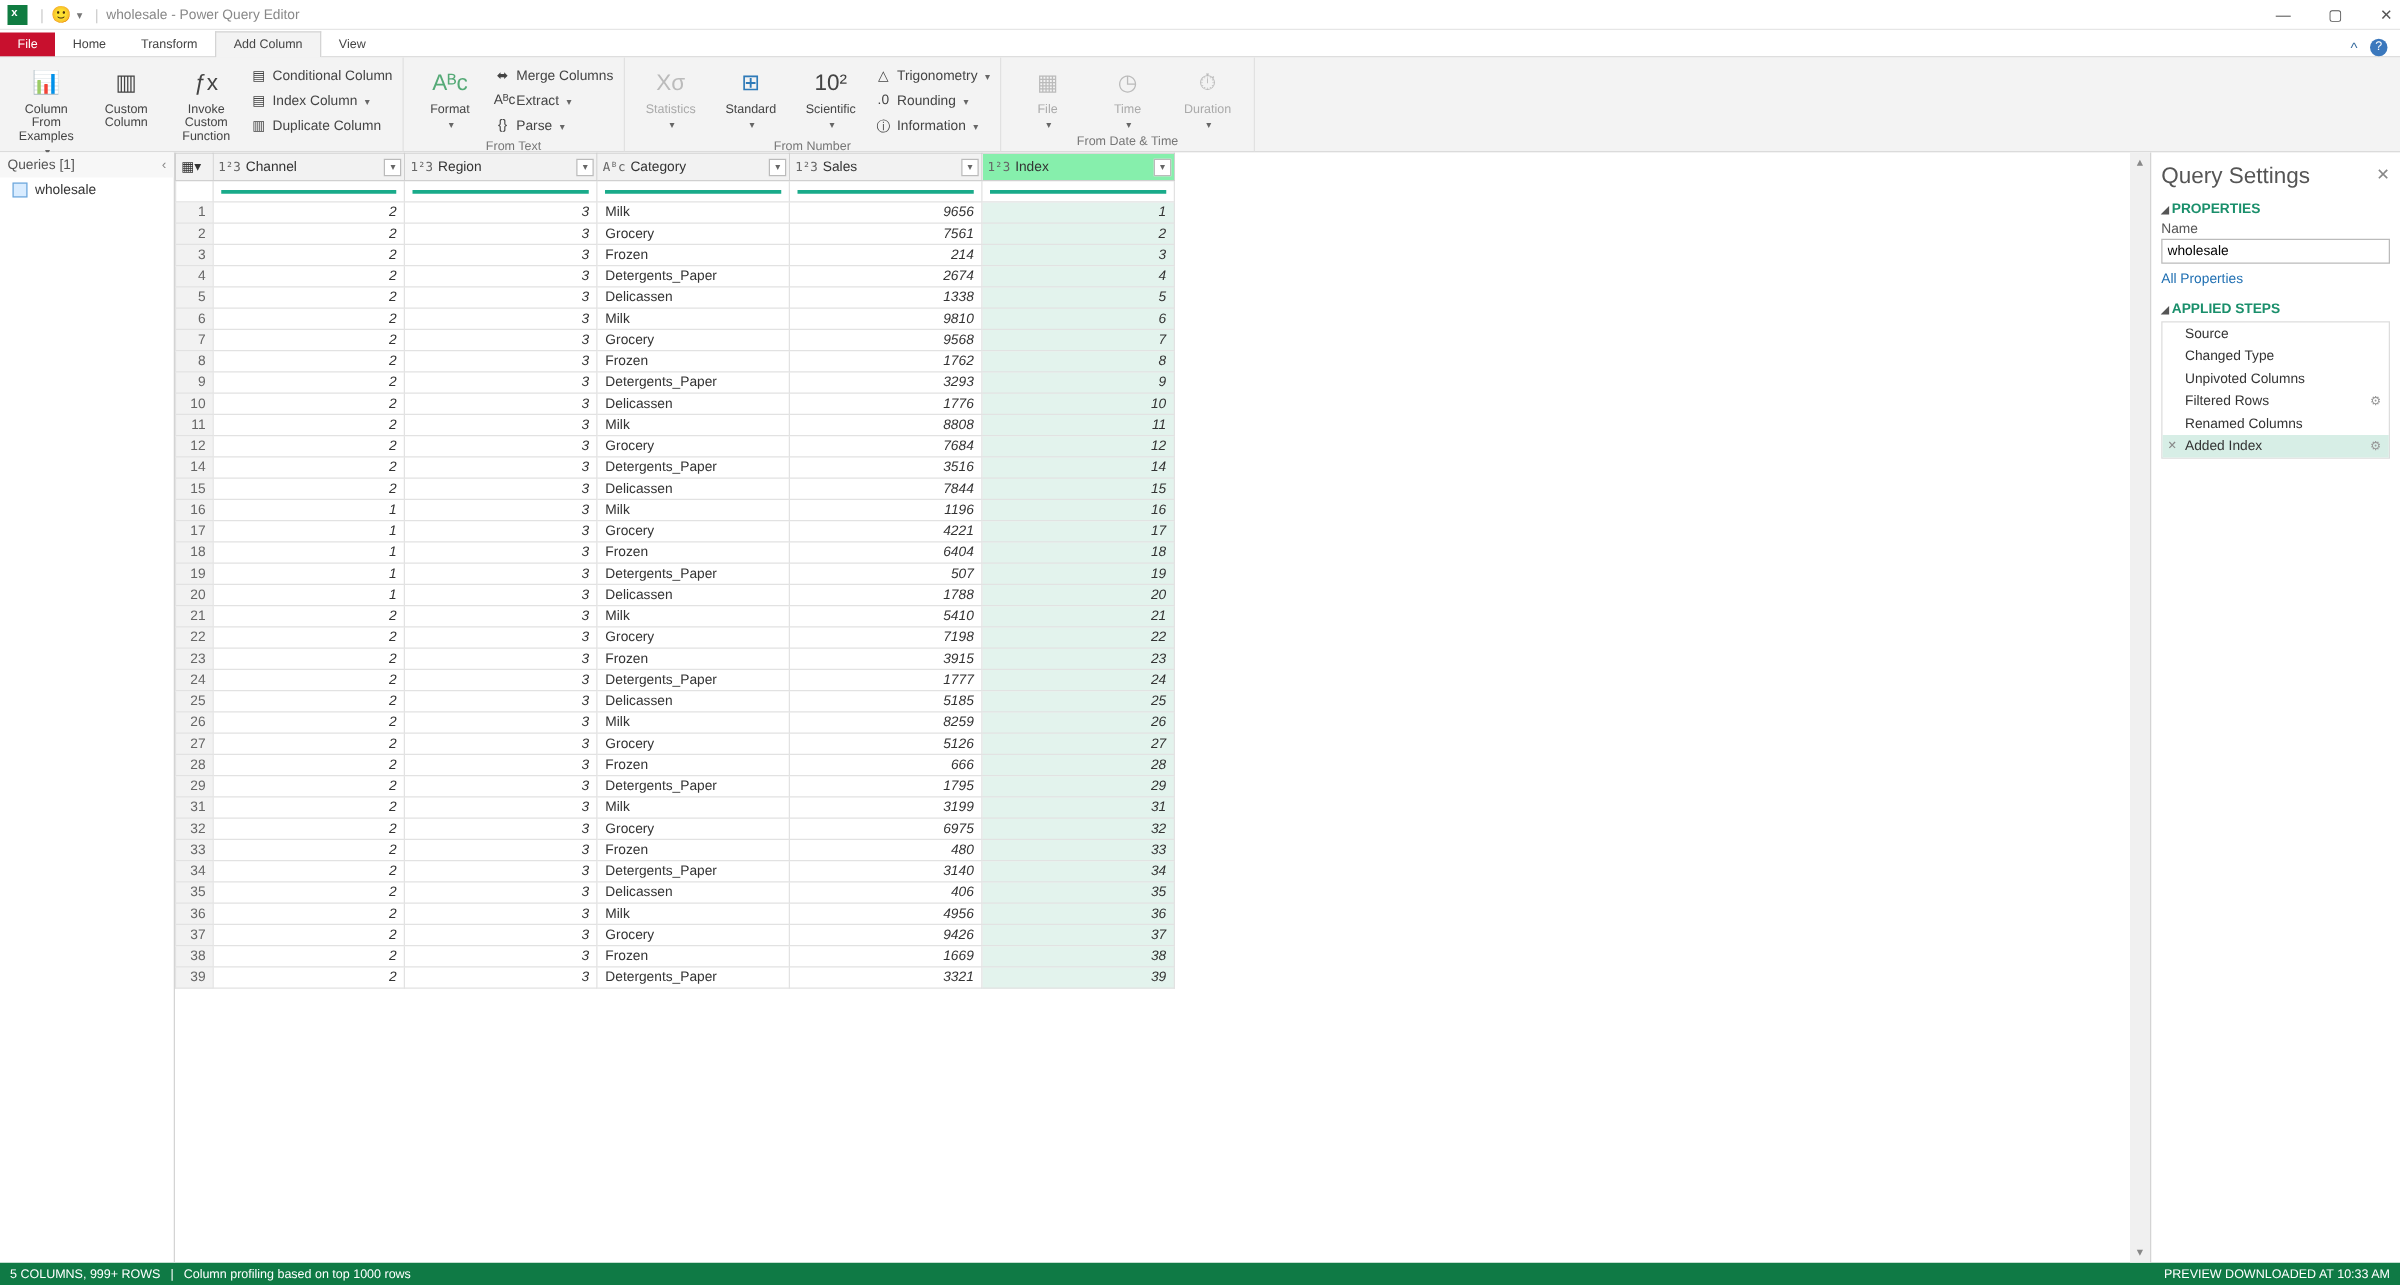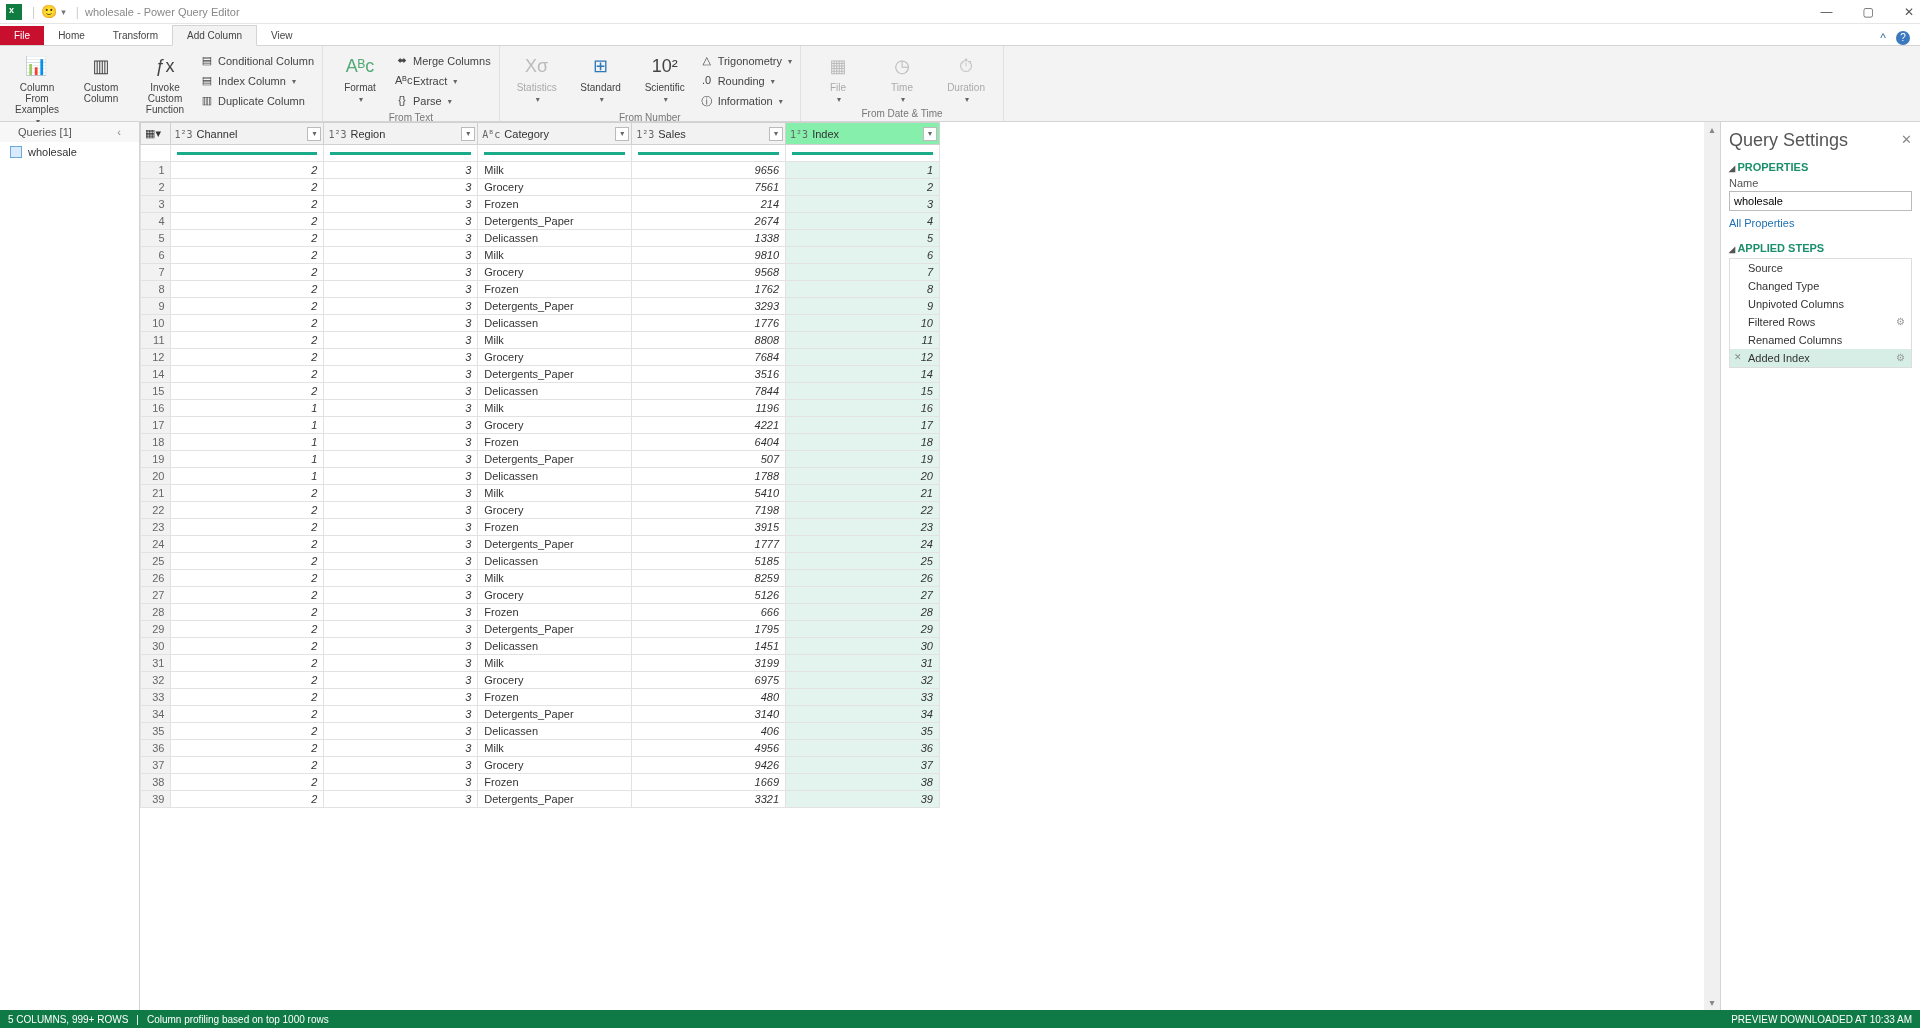--- a/index.html
+++ b/index.html
@@ -35,21 +35,21 @@
   .miniitem { display:flex; align-items:center; gap:4px; font-size:11px; color:#444; height:18px; cursor:pointer; }
   .miniitem .ic { width:14px; height:14px; display:inline-block; text-align:center; font-size:11px; }
   .caret { font-size:8px; color:#666; margin-left:2px; }
   .minicol { display:flex; flex-direction:column; gap:2px; padding-top:2px; }
 
   
   .main { display:flex; height:calc(1028px - 24px - 22px - 76px - 18px); }
 
   
   .queries { width:140px; border-right:1px solid #d4d4d4; background:#fff; position:relative; }
-  .queries .hdr { background:#f7f7f7; font-size:11px; color:#555; padding:4px 18px; display:flex; align-items:flex-end;}
+  .queries .hdr { background:#f7f7f7; font-size:11px; color:#555; padding:4px 6px; display:flex; align-items:flex-end;}
   .queries .hdr .chev { margin-left:auto; color:#888; cursor:pointer;}
   .queries .q-item { padding:4px 10px; font-size:11px; color:#333; display:flex; align-items:center; gap:6px; cursor:pointer;}
   .queries .q-item .tic { width:12px; height:12px; border:1px solid #6fa8dc; background:#d9ecff; }
 
   
   .grid-wrap { flex:1; position:relative; background:#fff; display:flex; }
   .grid { flex:1; overflow:hidden; }
   table.data { border-collapse:collapse; font-size:11px; width:800px; }
   table.data th { background:#f2f2f2; border:1px solid #d0d0d0; font-weight:normal; color:#333; height:22px; text-align:left; padding:0 4px; position:relative;}
   table.data th.idxcol { background:#86efac;margin-left:26px; }
@@ -504,28 +504,20 @@
             </tr>
             <tr>
               <td class="rownum">29</td>
               <td class="num">2</td>
               <td class="num">3</td>
               <td class="text">Detergents_Paper</td>
               <td class="num">1795</td>
               <td class="num idxc">29</td>
             </tr>
             <tr>
-              <td class="rownum">30</td>
-              <td class="num">2</td>
-              <td class="num">3</td>
-              <td class="text">Delicassen</td>
-              <td class="num">1451</td>
-              <td class="num idxc">30</td>
-            </tr>
-            <tr>
               <td class="rownum">31</td>
               <td class="num">2</td>
               <td class="num">3</td>
               <td class="text">Milk</td>
               <td class="num">3199</td>
               <td class="num idxc">31</td>
             </tr>
             <tr>
               <td class="rownum">32</td>
               <td class="num">2</td>

